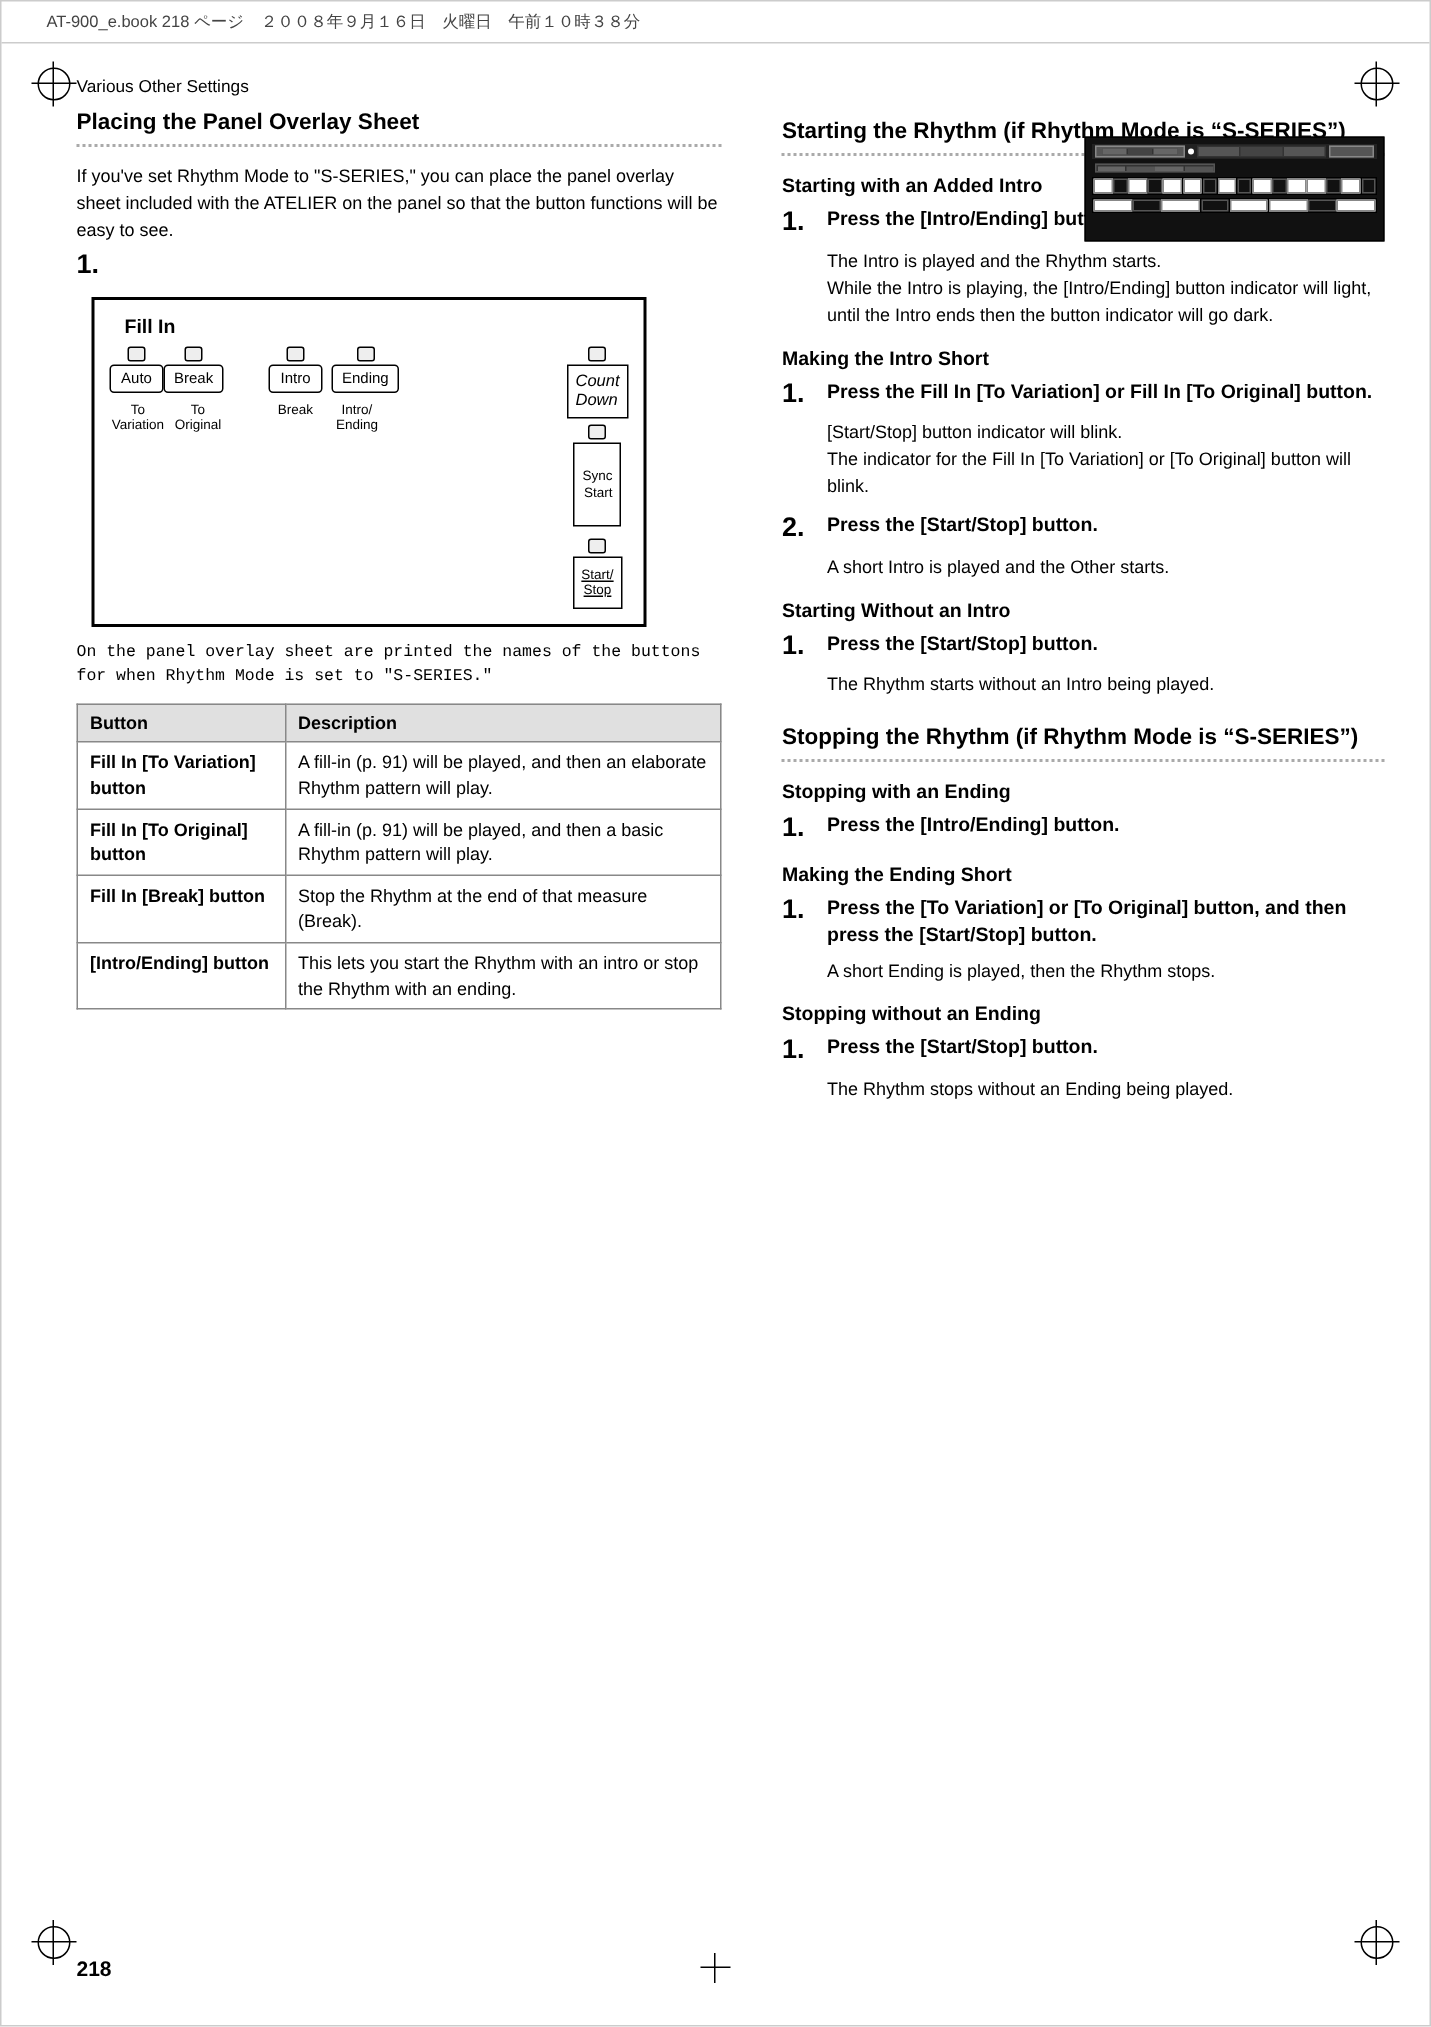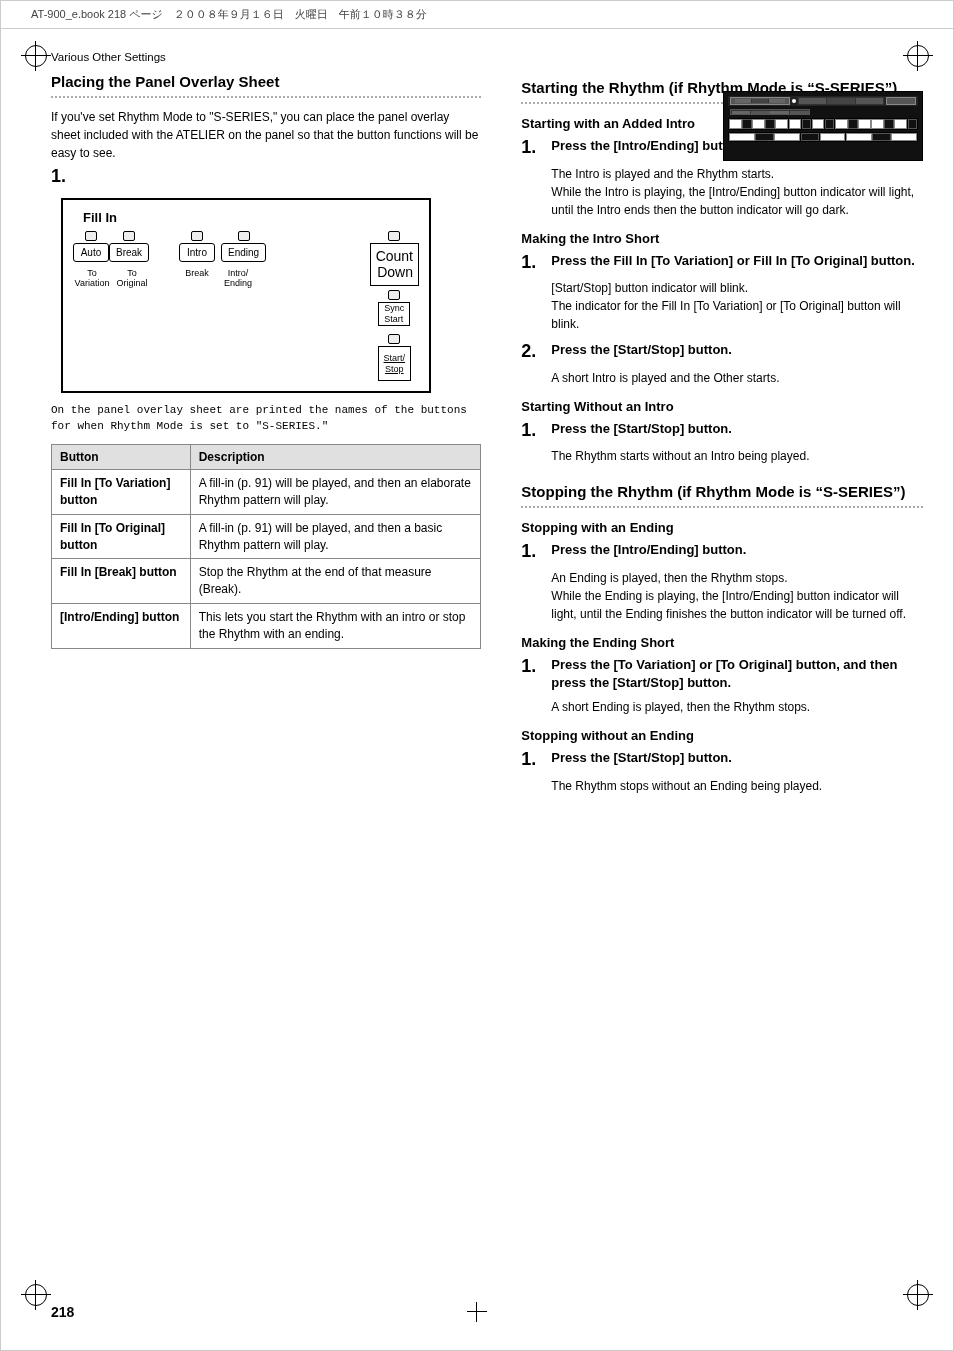--- a/index.html
+++ b/index.html
@@ -246,31 +246,32 @@
       height: 70px;
       display: flex;
       flex-direction: column;
       padding: 4px;
       gap: 2px;
     }
 
     .count-down-btn {
       border: 1.5px solid #000;
       padding: 4px 5px;
-      font-size: 14px;
-      text-align: right;
+      font-size: 11px;
+      text-align: left;
       font-family: Arial, sans-serif;
       line-height: 1.2;
+      font-style: italic;
     }
 
     .sync-start-btn {
       border: 1.5px solid #000;
-      padding: 0 5px;
+      padding: 16px 5px;
       font-size: 9px;
-      text-align: left;
+      text-align: right;
       font-family: Arial, sans-serif;
       line-height: 1.2;
     }
 
     .start-stop-btn {
       border: 1.5px solid #000;
       padding: 6px 5px;
       font-size: 9px;
       text-align: center;
       font-family: Arial, sans-serif;
@@ -507,22 +508,20 @@
       <div class="step-text-normal" style="white-space:pre-line;">The Rhythm starts without an Intro being played.</div>
 
       <div class="section-heading" style="margin-top:18px;">Stopping the Rhythm (if Rhythm Mode is “S-SERIES”)</div>
       <hr class="dotted-rule">
 
       <div class="subsection-heading">Stopping with an Ending</div>
       <div class="step-line">
         <span class="step-num">1.</span>
         <span class="step-text-bold">Press the [Intro/Ending] button.</span>
       </div>
-      <div class="step-text-normal" style="white-space:pre-line;">An Ending is played, then the Rhythm stops.
-While the Ending is playing, the [Intro/Ending] button indicator will light, until the Ending finishes the button indicator will be turned off.</div>
 
       <div class="subsection-heading">Making the Ending Short</div>
       <div class="step-line">
         <span class="step-num">1.</span>
         <span class="step-text-bold">Press the [To Variation] or [To Original] button, and then press the [Start/Stop] button.</span>
       </div>
       <div class="step-text-normal" style="white-space:pre-line;">A short Ending is played, then the Rhythm stops.</div>
 
       <div class="subsection-heading">Stopping without an Ending</div>
       <div class="step-line">

